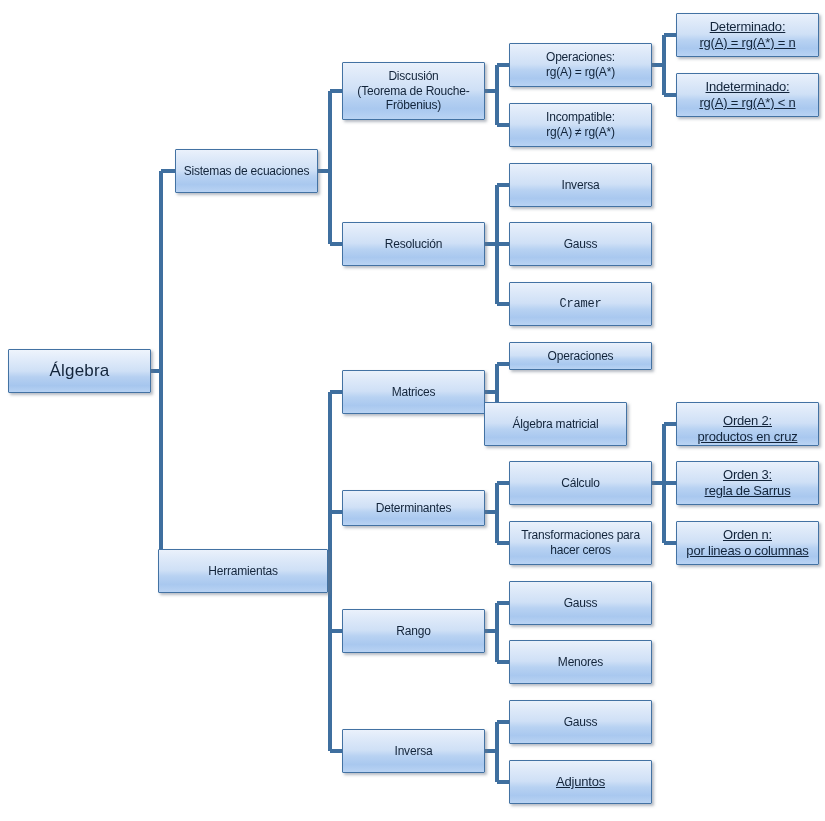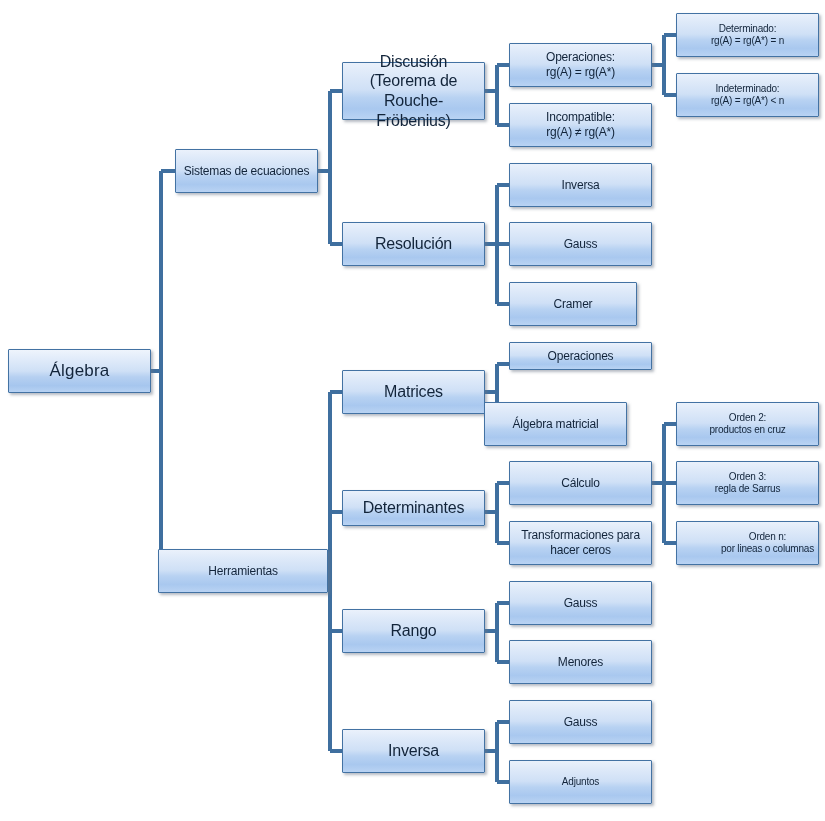--- a/index.html
+++ b/index.html
@@ -55,23 +55,23 @@
     letter-spacing: 0.2px;
     background: linear-gradient(to bottom,
         #eef4fc 0%,
         #e2ecfa 20%,
         #cfe0f6 50%,
         #b6d0f1 64%,
         #a6c6ee 85%,
         #b7d2f3 100%);
   }
   .node.lvl2 { font-size: 12px; }
-  .node.lvl3 { font-size: 16px; }
+  .node.lvl3 { font-size: 12px; }
   .node.lvl4 { font-size: 12px; }
-  .node.lvl5 { font-size: 10px; }
+  .node.lvl5 { font-size: 13px; text-decoration: underline; }
 </style>
 </head>
 <body>
 
 <div id="canvas">
   <svg id="edges" viewBox="0 0 825 821" width="825" height="821" aria-hidden="true">
       <line x1="151" y1="371" x2="161" y2="371" stroke="#3f6f9f" stroke-width="4" stroke-linecap="butt"></line>
       <line x1="161" y1="171" x2="161" y2="571" stroke="#3f6f9f" stroke-width="4" stroke-linecap="butt"></line>
       <line x1="161" y1="171" x2="175" y2="171" stroke="#3f6f9f" stroke-width="4" stroke-linecap="butt"></line>
       <line x1="161" y1="571" x2="175" y2="571" stroke="#3f6f9f" stroke-width="4" stroke-linecap="butt"></line>
@@ -153,21 +153,21 @@
       <div class="node lvl5" style="left: 676px; top: 73px; width: 143px; height: 44px;">
         <span class="node-label">Indeterminado:
 rg(A) = rg(A*) &lt; n</span>
       </div>
       <div class="node lvl4" style="left: 509px; top: 163px; width: 143px; height: 44px;">
         <span class="node-label">Inversa</span>
       </div>
       <div class="node lvl4" style="left: 509px; top: 222px; width: 143px; height: 44px;">
         <span class="node-label">Gauss</span>
       </div>
-      <div class="node lvl4" style="left: 509px; top: 282px; width: 128px; height: 44px;">
+      <div class="node lvl4" style="left: 509px; top: 282px; width: 143px; height: 44px; font-family: Liberation Mono, monospace;">
         <span class="node-label">Cramer</span>
       </div>
       <div class="node lvl3" style="left: 342px; top: 370px; width: 143px; height: 44px;">
         <span class="node-label">Matrices</span>
       </div>
       <div class="node lvl3" style="left: 342px; top: 490px; width: 143px; height: 36px;">
         <span class="node-label">Determinantes</span>
       </div>
       <div class="node lvl3" style="left: 342px; top: 609px; width: 143px; height: 44px;">
         <span class="node-label">Rango</span>
@@ -181,29 +181,29 @@
       <div class="node lvl4" style="left: 484px; top: 402px; width: 143px; height: 44px;">
         <span class="node-label">Álgebra matricial</span>
       </div>
       <div class="node lvl4" style="left: 509px; top: 461px; width: 143px; height: 44px;">
         <span class="node-label">Cálculo</span>
       </div>
       <div class="node lvl4" style="left: 509px; top: 521px; width: 143px; height: 44px;">
         <span class="node-label">Transformaciones para
 hacer ceros</span>
       </div>
-      <div class="node lvl5" style="left: 676px; top: 402px; width: 143px; height: 44px;">
+      <div class="node lvl5" style="left: 676px; top: 402px; width: 143px; height: 44px; align-items: flex-end;">
         <span class="node-label">Orden 2:
 productos en cruz</span>
       </div>
       <div class="node lvl5" style="left: 676px; top: 461px; width: 143px; height: 44px;">
         <span class="node-label">Orden 3:
 regla de Sarrus</span>
       </div>
-      <div class="node lvl5" style="left: 676px; top: 521px; width: 143px; height: 44px; justify-content: flex-end;">
+      <div class="node lvl5" style="left: 676px; top: 521px; width: 143px; height: 44px;">
         <span class="node-label">Orden n:
 por lineas o columnas</span>
       </div>
       <div class="node lvl4" style="left: 509px; top: 581px; width: 143px; height: 44px;">
         <span class="node-label">Gauss</span>
       </div>
       <div class="node lvl4" style="left: 509px; top: 640px; width: 143px; height: 44px;">
         <span class="node-label">Menores</span>
       </div>
       <div class="node lvl4" style="left: 509px; top: 700px; width: 143px; height: 44px;">

